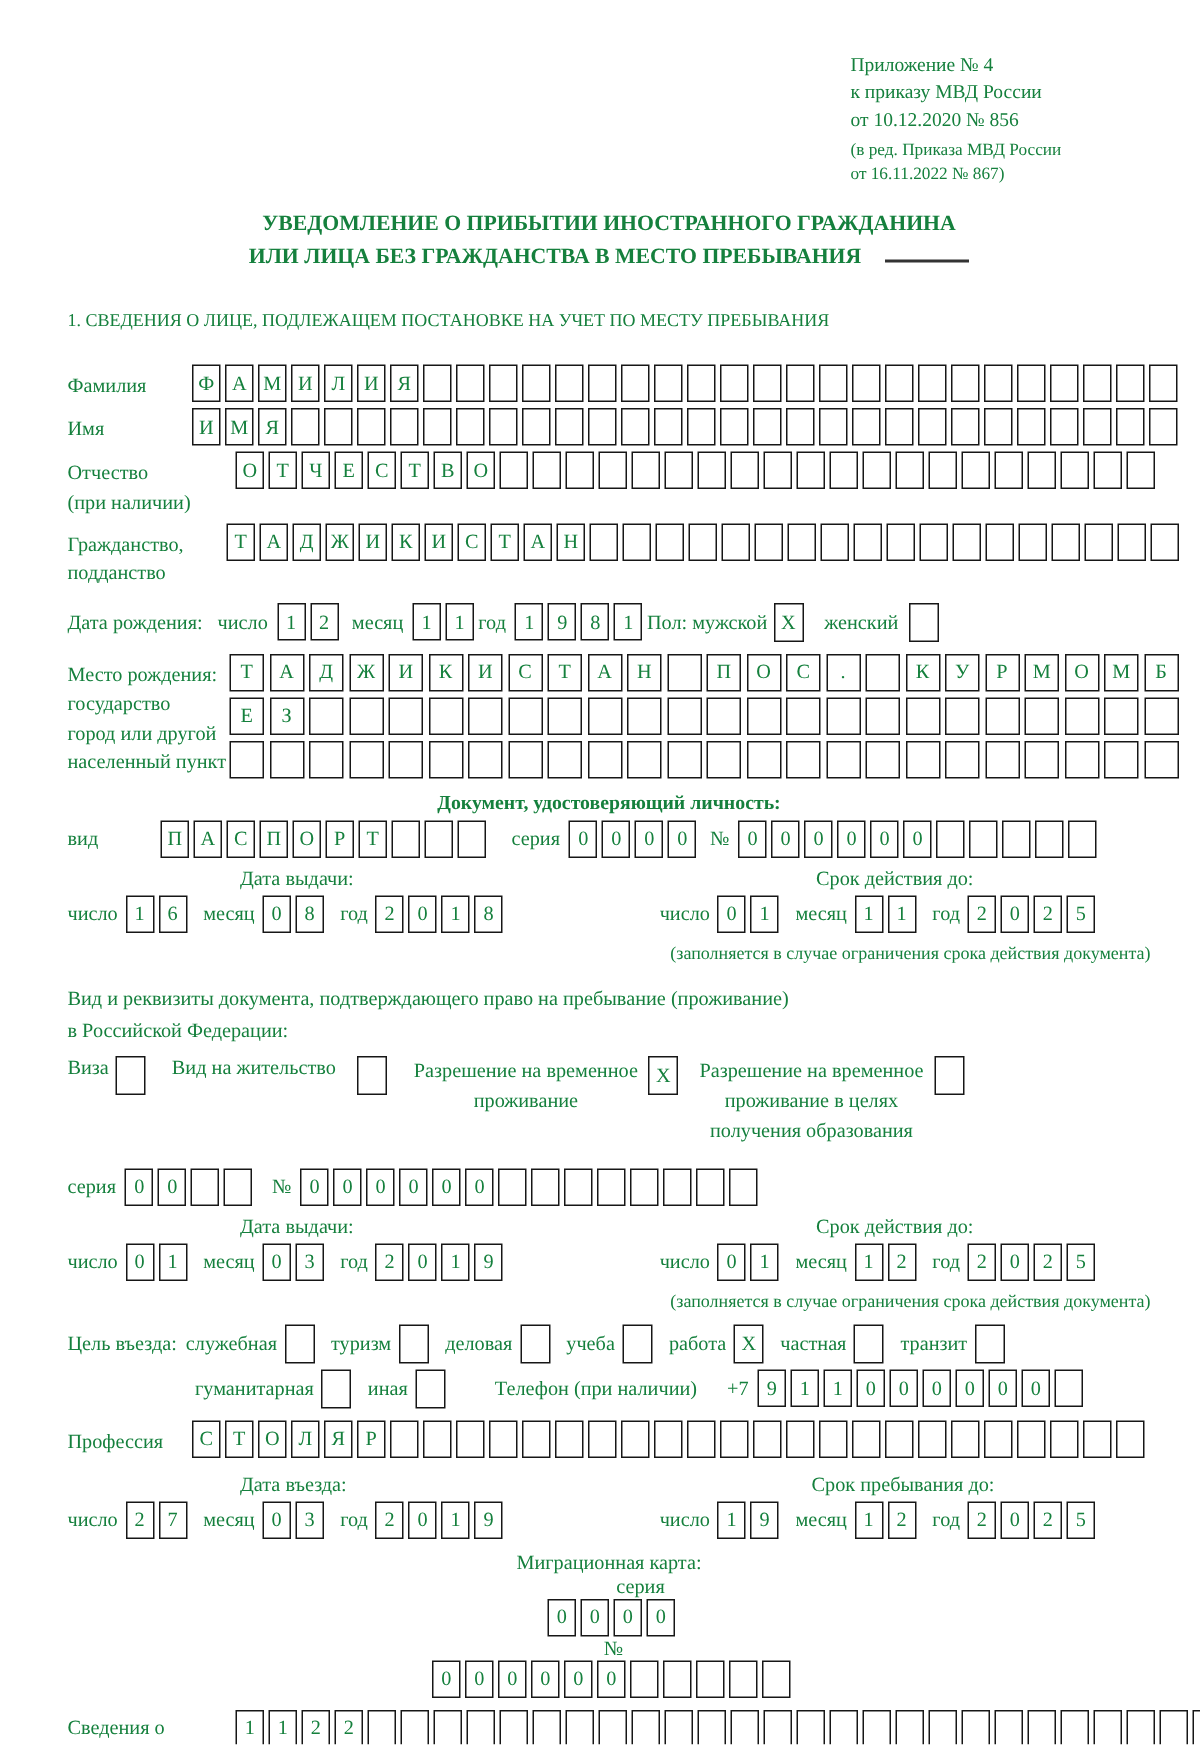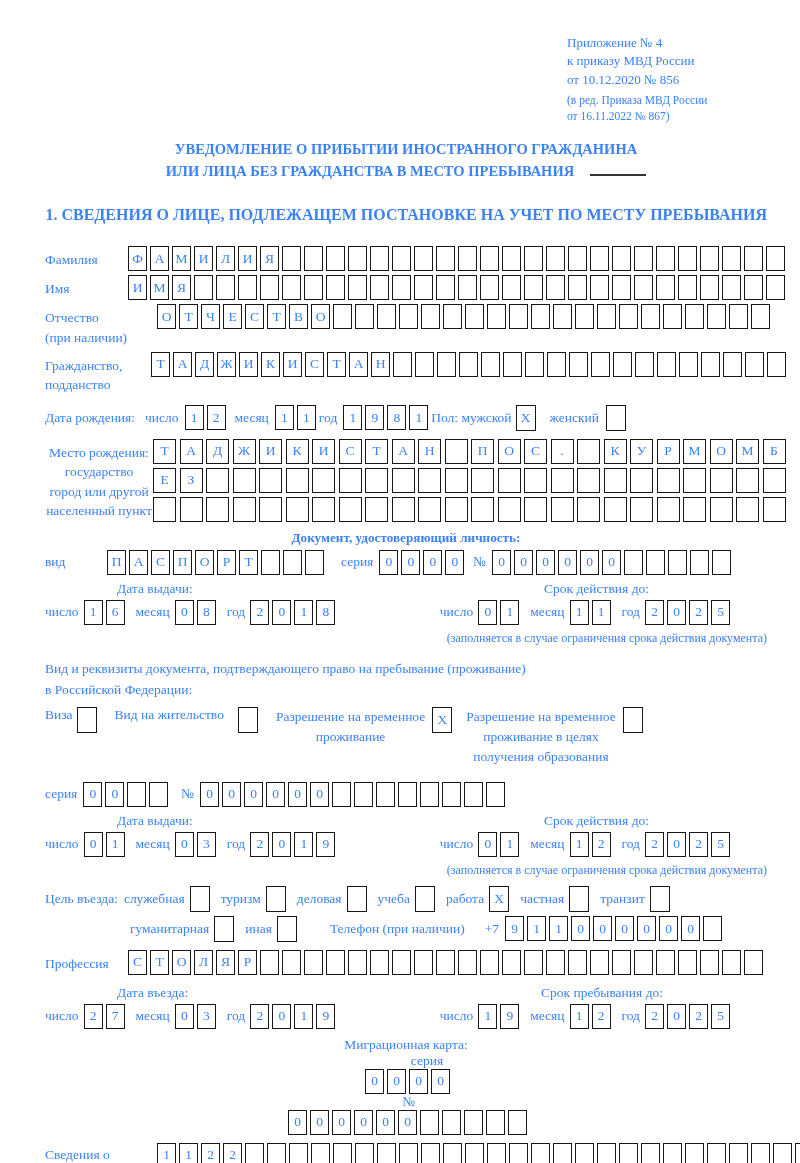--- a/index.html
+++ b/index.html
@@ -1,61 +1,61 @@
 <!DOCTYPE html>
 <html><head>
 <meta charset="utf-8">
 <style>
   html,body{margin:0;padding:0;background:#fff;}
   .page{
     position:relative;
     width:800px;height:1163px;
     background:#fff;
     font-family:"Liberation Serif","DejaVu Serif",serif;
-    color:#3b82f6;
+    color:#15803d;
     box-sizing:border-box;
     padding:34px 33px 0 45px;
     overflow:hidden;
   }
   
   .hdr-wrap{display:flex;justify-content:flex-end;}
   .hdr{width:200px;text-align:left;font-size:13px;line-height:1.42;}
   .hdr .rev{font-size:11.5px;line-height:1.4;margin-top:3px;}
   .forma{ text-align:right;font-weight:bold;font-size:14px;margin-top:16px;padding-right:28px;letter-spacing:.5px;}
   
   .title{text-align:center;font-weight:bold;font-size:14.5px;line-height:1.55;margin-top:13px;}
   .uline{display:inline-block;width:56px;border-bottom:2px solid #333;margin-left:16px;vertical-align:baseline;}
-  .sect{ text-align:right;font-weight:bold;font-size:16px;margin-top:24px;}
+  .sect{ text-align:left;font-weight:normal;font-size:12px;margin-top:24px;}
   
   .row{display:flex;align-items:flex-start;margin-top:4px;font-size:13.5px;}
   .lbl{padding-top:4px;line-height:1.45;}
   .boxes{display:inline-flex;flex-wrap:nowrap;}
   .cell{
     box-sizing:border-box;flex:0 0 auto;
     width:19px;height:25px;margin-right:3px;
     border:1.6px solid #161616;
     display:flex;align-items:center;justify-content:center;
     font-size:13.5px;background:#fff;
   }
   .wide .cell{width:23px;margin-right:3.5px;}
   .cb{width:20px;height:26px;margin-left:7px;margin-right:0;}
   .w83{width:83px;flex:0 0 83px;}
   .w112{width:112px;flex:0 0 112px;}
   .w92{width:92px;flex:0 0 92px;}
-  .w108{width:108px;flex:0 0 108px;text-align:center;}
+  .w108{width:108px;flex:0 0 108px;}
   .w62{width:62px;flex:0 0 62px;}
   .mt10{margin-top:10px;}
   .mt8{margin-top:8px;}
   .inl{display:inline-flex;align-items:center;}
   .gap6{margin-left:6px;} .gap10{margin-left:10px;} .gap14{margin-left:14px;} .gap18{margin-left:18px;}
   .stack > .boxes{margin-bottom:4px;}
   .center-b{ text-align:center;font-weight:bold;font-size:13.2px;margin-top:4px;}
   
   .dates-heads{display:flex;font-size:13.5px;margin-top:6px;}
-  .dates-heads .dh-left{margin-left:72px;}
+  .dates-heads .dh-left{margin-left:115px;}
   .dates-heads .dh-right{margin-left:auto;margin-right:118px;}
   .dates-line{display:flex;align-items:center;margin-top:3px;font-size:13.5px;}
   .dgroup{display:inline-flex;align-items:center;}
   .dgroup .dlbl{margin-right:5px;}
   .dgroup .boxes{margin-right:8px;}
   .dgroup.rightg{margin-left:auto;margin-right:26px;}
   .note-r{text-align:right;font-size:12px;margin-top:6px;}
   .intro{font-size:13.5px;line-height:1.6;margin-top:12px;}
   
   .opts-row{display:flex;align-items:flex-start;margin-top:6px;font-size:13.5px;}

